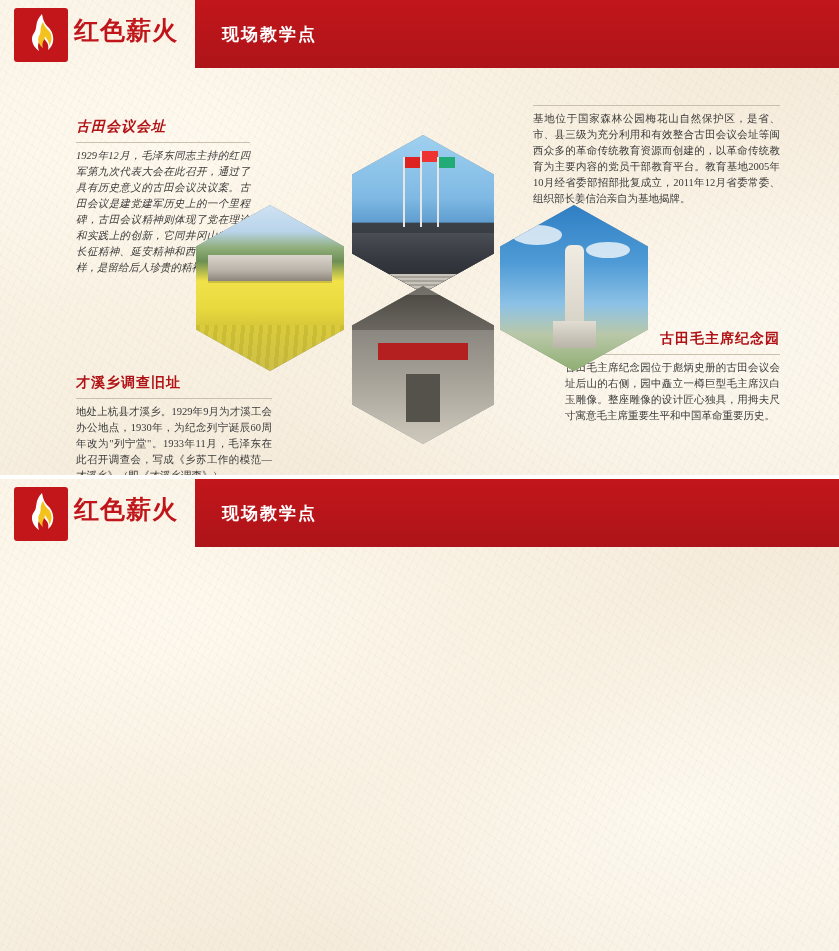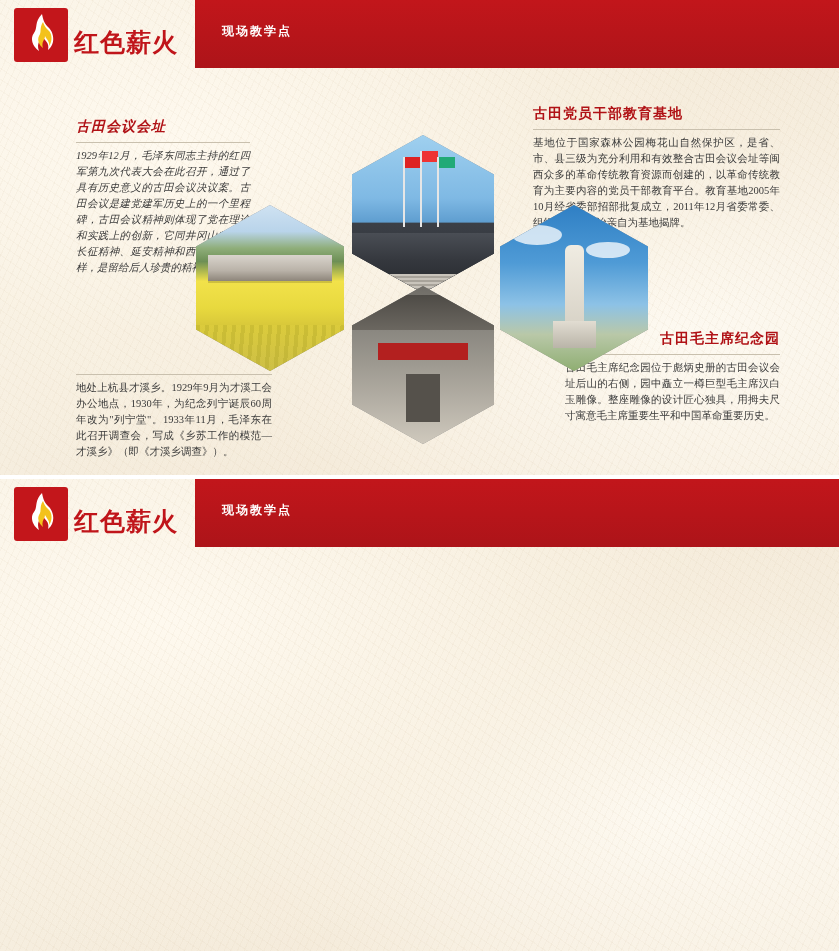--- a/index.html
+++ b/index.html
@@ -46,21 +46,21 @@
     left: 195px;
     top: 0;
     right: 0;
     height: 68px;
     background: linear-gradient(180deg, #c2161b 0%, #ad1419 100%);
   }
   .header-title {
     position: absolute;
     left: 222px;
     top: 23px;
-    font-size: 12px;
+    font-size: 17px;
     color: #ffffff;
     letter-spacing: 2px;
     font-family: "Liberation Serif", serif;
     font-weight: bold;
   }
   .logo {
     position: absolute;
     left: 12px;
     top: 6px;
     width: 176px;
@@ -69,21 +69,21 @@
   .logo-flame {
     position: absolute;
     left: 0;
     top: 0;
     width: 58px;
     height: 58px;
   }
   .logo-text {
     position: absolute;
     left: 62px;
-    top: 20px;
+    top: 8px;
     font-size: 25px;
     font-weight: bold;
     color: #c0151a;
     font-family: "Liberation Serif", serif;
     letter-spacing: 1px;
     white-space: nowrap;
   }
 
   
   .block {
@@ -213,25 +213,25 @@
       <div class="logo-text">红色薪火</div>
     </div>
   </div>
 
   <div class="block" style="left:76px; top:118px; width:174px;font-style:italic;">
     <div class="title">古田会议会址</div>
     <div class="body">1929年12月，毛泽东同志主持的红四军第九次代表大会在此召开，通过了具有历史意义的古田会议决议案。古田会议是建党建军历史上的一个里程碑，古田会议精神则体现了党在理论和实践上的创新，它同井冈山精神、长征精神、延安精神和西柏坡精神一样，是留给后人珍贵的精神财富。</div>
   </div>
 
   <div class="block" style="left:76px; top:374px; width:196px;">
+    <div class="title">才溪乡调查旧址</div>
     <div class="body">地处上杭县才溪乡。1929年9月为才溪工会办公地点，1930年，为纪念列宁诞辰60周年改为"列宁堂"。1933年11月，毛泽东在此召开调查会，写成《乡苏工作的模范—才溪乡》（即《才溪乡调查》）。</div>
   </div>
 
   <div class="block" style="left:533px; top:105px; width:247px;">
-    <div class="title">古田党员干部教育基地</div>
     <div class="body">基地位于国家森林公园梅花山自然保护区，是省、市、县三级为充分利用和有效整合古田会议会址等闽西众多的革命传统教育资源而创建的，以革命传统教育为主要内容的党员干部教育平台。教育基地2005年10月经省委部招部批复成立，2011年12月省委常委、组织部长姜信治亲自为基地揭牌。</div>
   </div>
 
   <div class="block" style="left:565px; top:306px; width:215px;">
     <div class="title right">古田毛主席纪念园</div>
     <div class="body">古田毛主席纪念园位于彪炳史册的古田会议会址后山的右侧，园中矗立一樽巨型毛主席汉白玉雕像。整座雕像的设计匠心独具，用拇夫尺寸寓意毛主席重要生平和中国革命重要历史。</div>
   </div>
 
   <div class="hex" style="left:196px; top:205px; width:148px; height:166px;">
     <div class="inner p-field"></div>

